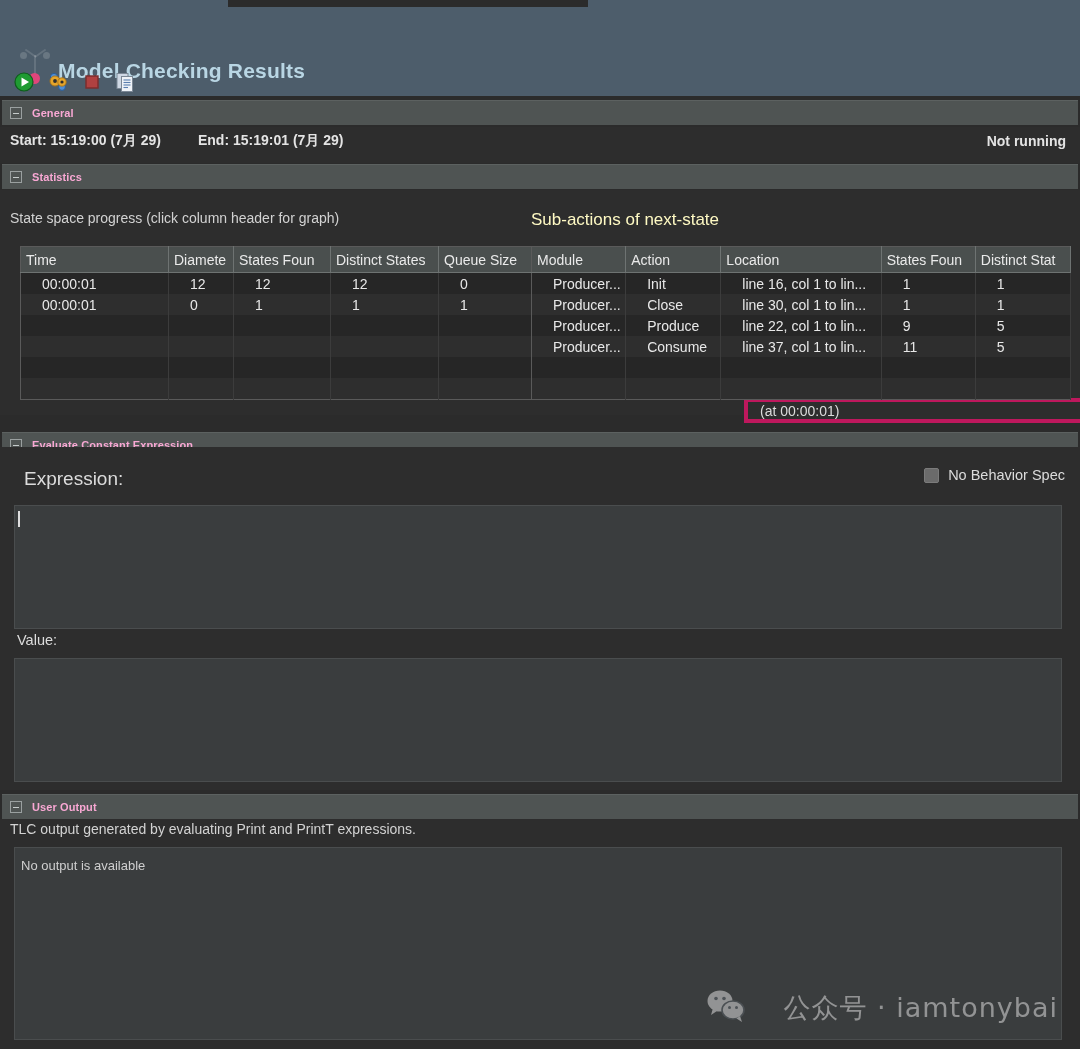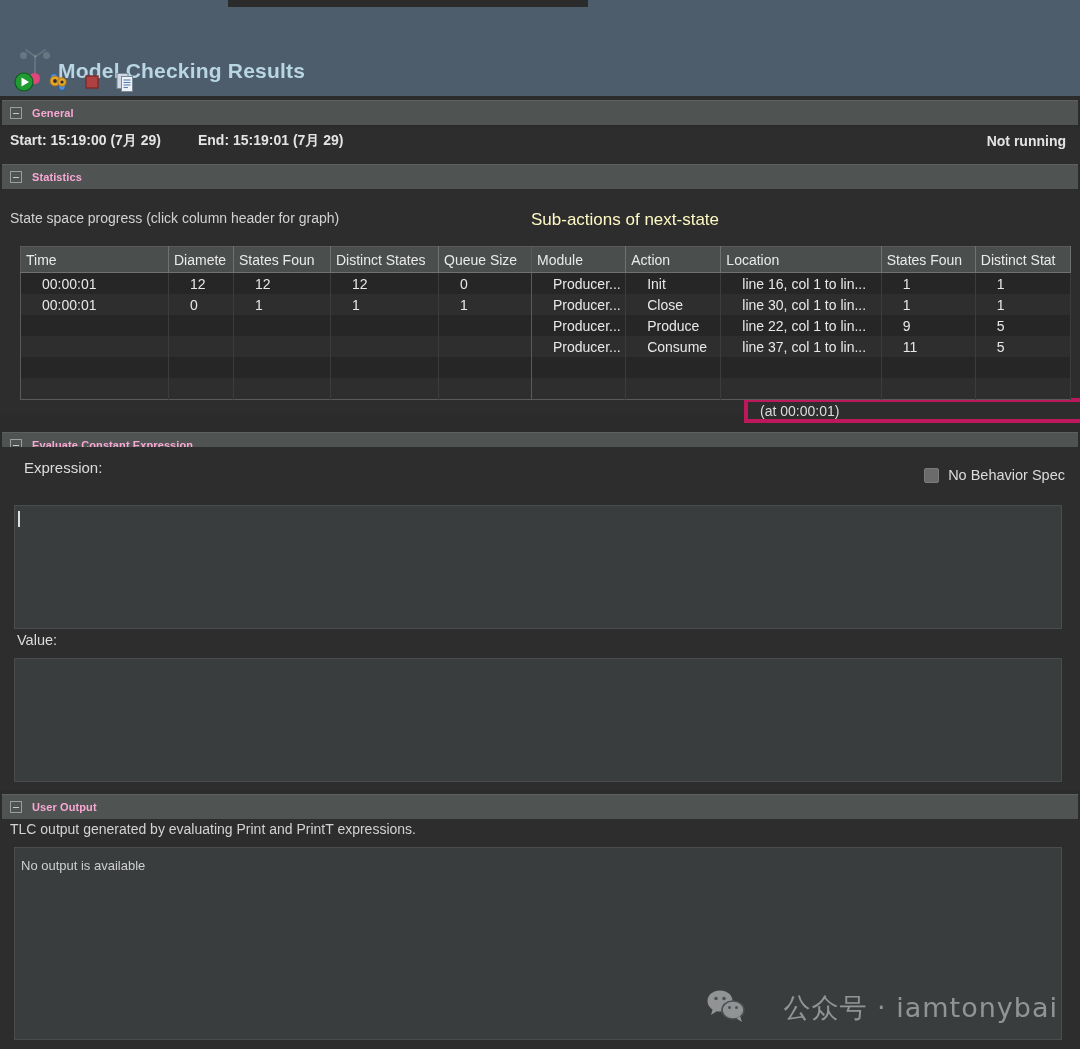--- a/index.html
+++ b/index.html
@@ -246,22 +246,22 @@
   
   .ece-body {
     position: absolute;
     left: 0; top: 447px;
     width: 1080px;
     height: 343px;
     background: #2d2d2d;
   }
   .ece-expr-label {
     position: absolute;
-    left: 24px; top: 12px;
-    font-size: 15px;
+    left: 24px; top: 21px;
+    font-size: 19px;
     color: #dcdcdc;
   }
   .nbs-wrap {
     position: absolute;
     right: 15px; top: 20px;
     display: flex;
     align-items: center;
     gap: 9px;
   }
   .nbs-box {

